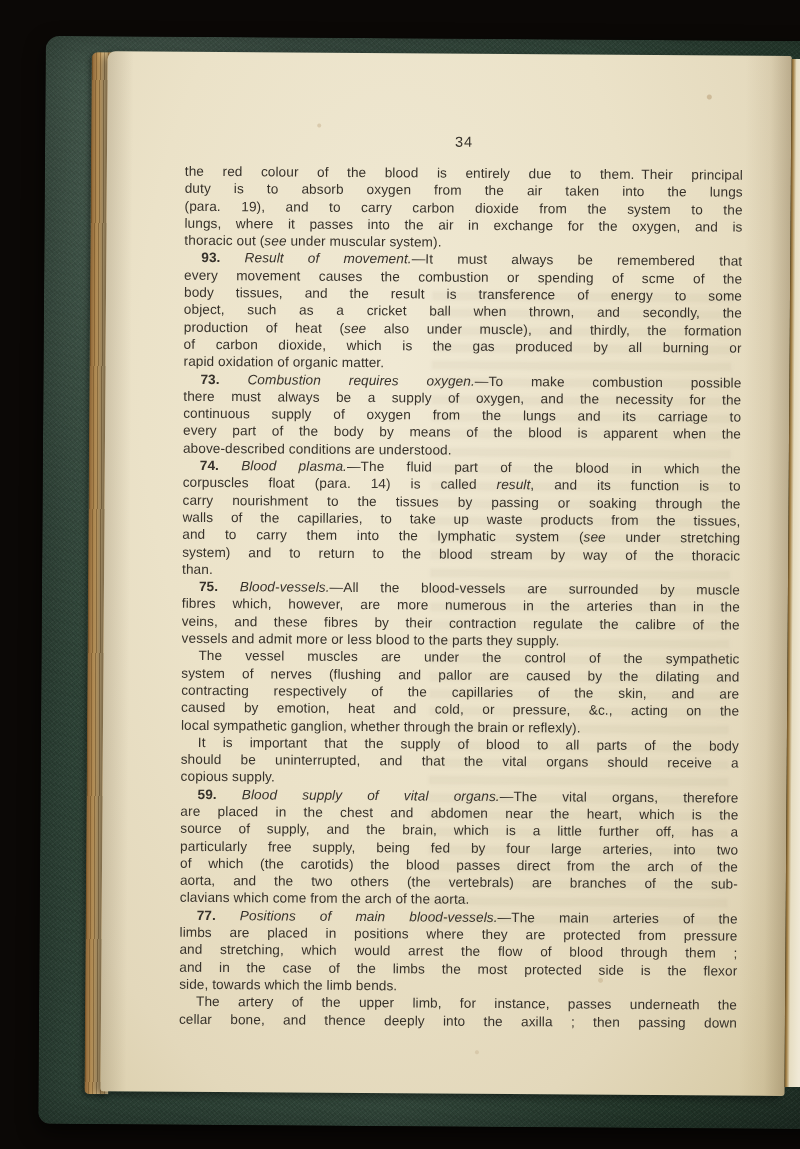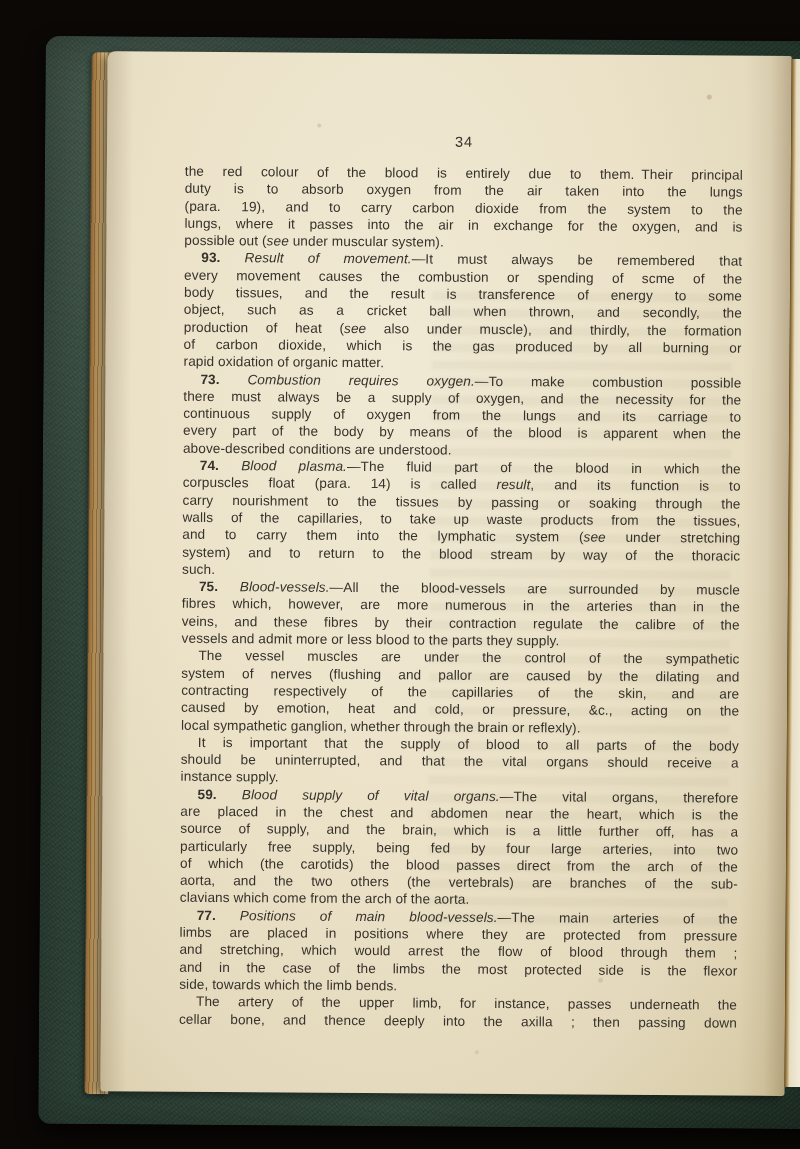--- a/index.html
+++ b/index.html
@@ -92,21 +92,21 @@
     <div class="page">
       <div class="spots"></div>
       <div class="ghost"></div>
       <div class="page-number">34</div>
       <div class="text-block">
           <div class="para">
             <div class="line"><span>the red colour of the blood is entirely due to them. Their principal</span></div>
             <div class="line"><span>duty is to absorb oxygen from the air taken into the lungs</span></div>
             <div class="line"><span>(para. 19), and to carry carbon dioxide from the system to the</span></div>
             <div class="line"><span>lungs, where it passes into the air in exchange for the oxygen, and is</span></div>
-            <div class="line last"><span>possible out (</span><span class="it">see</span><span> under muscular system).</span></div>
+            <div class="line last"><span>thoracic out (</span><span class="it">see</span><span> under muscular system).</span></div>
           </div>
           <div class="para">
             <div class="line indent"><span class="bd">93. </span><span class="it">Result of movement.</span><span>—It must always be remembered that</span></div>
             <div class="line"><span>every movement causes the combustion or spending of scme of the</span></div>
             <div class="line"><span>body tissues, and the result is transference of energy to some</span></div>
             <div class="line"><span>object, such as a cricket ball when thrown, and secondly, the</span></div>
             <div class="line"><span>production of heat (</span><span class="it">see</span><span> also under muscle), and thirdly, the formation</span></div>
             <div class="line"><span>of carbon dioxide, which is the gas produced by all burning or</span></div>
             <div class="line last"><span>rapid oxidation of organic matter.</span></div>
           </div>
@@ -117,39 +117,39 @@
             <div class="line"><span>every part of the body by means of the blood is apparent when the</span></div>
             <div class="line last"><span>above-described conditions are understood.</span></div>
           </div>
           <div class="para">
             <div class="line indent"><span class="bd">74. </span><span class="it">Blood plasma.</span><span>—The fluid part of the blood in which the</span></div>
             <div class="line"><span>corpuscles float (para. 14) is called </span><span class="it">result</span><span>, and its function is to</span></div>
             <div class="line"><span>carry nourishment to the tissues by passing or soaking through the</span></div>
             <div class="line"><span>walls of the capillaries, to take up waste products from the tissues,</span></div>
             <div class="line"><span>and to carry them into the lymphatic system (</span><span class="it">see</span><span> under stretching</span></div>
             <div class="line"><span>system) and to return to the blood stream by way of the thoracic</span></div>
-            <div class="line last"><span>such.</span></div>
+            <div class="line last"><span>than.</span></div>
           </div>
           <div class="para">
             <div class="line indent"><span class="bd">75. </span><span class="it">Blood-vessels.</span><span>—All the blood-vessels are surrounded by muscle</span></div>
             <div class="line"><span>fibres which, however, are more numerous in the arteries than in the</span></div>
             <div class="line"><span>veins, and these fibres by their contraction regulate the calibre of the</span></div>
             <div class="line last"><span>vessels and admit more or less blood to the parts they supply.</span></div>
           </div>
           <div class="para">
             <div class="line indent"><span>The vessel muscles are under the control of the sympathetic</span></div>
             <div class="line"><span>system of nerves (flushing and pallor are caused by the dilating and</span></div>
             <div class="line"><span>contracting respectively of the capillaries of the skin, and are</span></div>
             <div class="line"><span>caused by emotion, heat and cold, or pressure, &amp;c., acting on the</span></div>
             <div class="line last"><span>local sympathetic ganglion, whether through the brain or reflexly).</span></div>
           </div>
           <div class="para">
             <div class="line indent"><span>It is important that the supply of blood to all parts of the body</span></div>
             <div class="line"><span>should be uninterrupted, and that the vital organs should receive a</span></div>
-            <div class="line last"><span>instance supply.</span></div>
+            <div class="line last"><span>copious supply.</span></div>
           </div>
           <div class="para">
             <div class="line indent"><span class="bd">59. </span><span class="it">Blood supply of vital organs.</span><span>—The vital organs, therefore</span></div>
             <div class="line"><span>are placed in the chest and abdomen near the heart, which is the</span></div>
             <div class="line"><span>source of supply, and the brain, which is a little further off, has a</span></div>
             <div class="line"><span>particularly free supply, being fed by four large arteries, into two</span></div>
             <div class="line"><span>of which (the carotids) the blood passes direct from the arch of the</span></div>
             <div class="line"><span>aorta, and the two others (the vertebrals) are branches of the sub-</span></div>
             <div class="line last"><span>clavians which come from the arch of the aorta.</span></div>
           </div>

